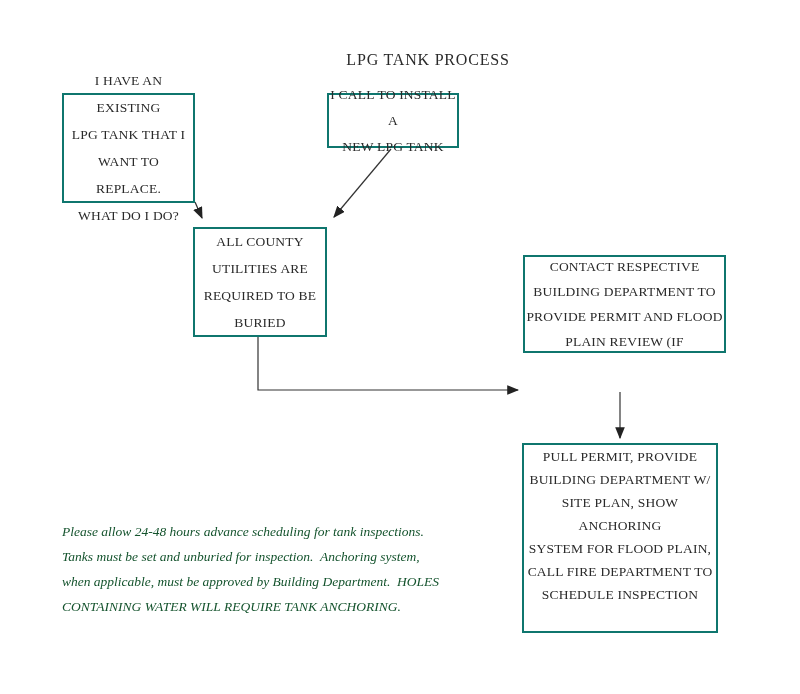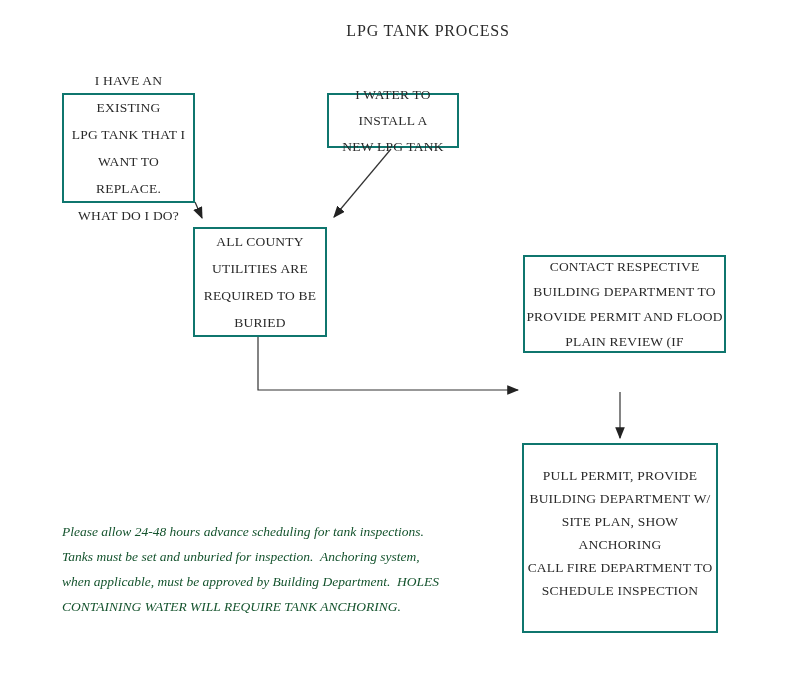--- a/index.html
+++ b/index.html
@@ -7,21 +7,21 @@
     position: relative;
     width: 800px;
     height: 694px;
     background: #ffffff;
     font-family: "Liberation Serif", serif;
     color: #2a2a2a;
     overflow: hidden;
   }
   .page-title {
     position: absolute;
-    top: 22px;
+    top: 51px;
     left: 56px;
     right: 0;
     text-align: center;
     font-size: 16px;
     letter-spacing: 0.8px;
     color: #2a2a2a;
   }
   .flow-box {
     position: absolute;
     border: 2px solid #0f766e;
@@ -39,21 +39,21 @@
   .flow-box .line { display: block; }
   .box-existing   { left: 62px;  top: 93px;  width: 133px; height: 110px; }
   .box-existing .line   { line-height: 27px; }
   .box-install    { left: 327px; top: 93px;  width: 132px; height: 55px;  }
   .box-install .line    { line-height: 26px; }
   .box-buried     { left: 193px; top: 227px; width: 134px; height: 110px; }
   .box-buried .line     { line-height: 27px; }
   .box-contact    { left: 523px; top: 255px; width: 203px; height: 98px; }
   .box-contact .line    { line-height: 25px; }
   .box-permit     { left: 522px; top: 443px; width: 196px; height: 190px;
-                    justify-content: center; padding-bottom: 10px; }
+                    justify-content: flex-start; padding-bottom: 10px; }
   .box-permit .line     { line-height: 23px; }
   .connectors {
     position: absolute;
     left: 0; top: 0;
     width: 800px; height: 694px;
     z-index: 1;
   }
   .note {
     position: absolute;
     left: 62px;
@@ -88,21 +88,21 @@
   </svg>
 
   <div class="flow-box box-existing">
     <span class="line">I HAVE AN EXISTING</span>
     <span class="line">LPG TANK THAT I</span>
     <span class="line">WANT TO REPLACE.</span>
     <span class="line">WHAT DO I DO?</span>
   </div>
 
   <div class="flow-box box-install">
-    <span class="line">I WATER TO INSTALL A</span>
+    <span class="line">I CALL TO INSTALL A</span>
     <span class="line">NEW LPG TANK</span>
   </div>
 
   <div class="flow-box box-buried">
     <span class="line">ALL COUNTY</span>
     <span class="line">UTILITIES ARE</span>
     <span class="line">REQUIRED TO BE</span>
     <span class="line">BURIED</span>
   </div>
 
@@ -110,20 +110,21 @@
     <span class="line">CONTACT RESPECTIVE</span>
     <span class="line">BUILDING DEPARTMENT TO</span>
     <span class="line">PROVIDE PERMIT AND FLOOD</span>
     <span class="line">PLAIN REVIEW (IF</span>
   </div>
 
   <div class="flow-box box-permit">
     <span class="line">PULL PERMIT, PROVIDE</span>
     <span class="line">BUILDING DEPARTMENT W/</span>
     <span class="line">SITE PLAN, SHOW ANCHORING</span>
+    <span class="line">SYSTEM FOR FLOOD PLAIN,</span>
     <span class="line">CALL FIRE DEPARTMENT TO</span>
     <span class="line">SCHEDULE INSPECTION</span>
   </div>
 
   <div class="note">
     <span class="note-line">Please allow 24-48 hours advance scheduling for tank inspections.</span>
     <span class="note-line">Tanks must be set and unburied for inspection.  Anchoring system,</span>
     <span class="note-line">when applicable, must be approved by Building Department.  HOLES</span>
     <span class="note-line">CONTAINING WATER WILL REQUIRE TANK ANCHORING.</span>
   </div>

